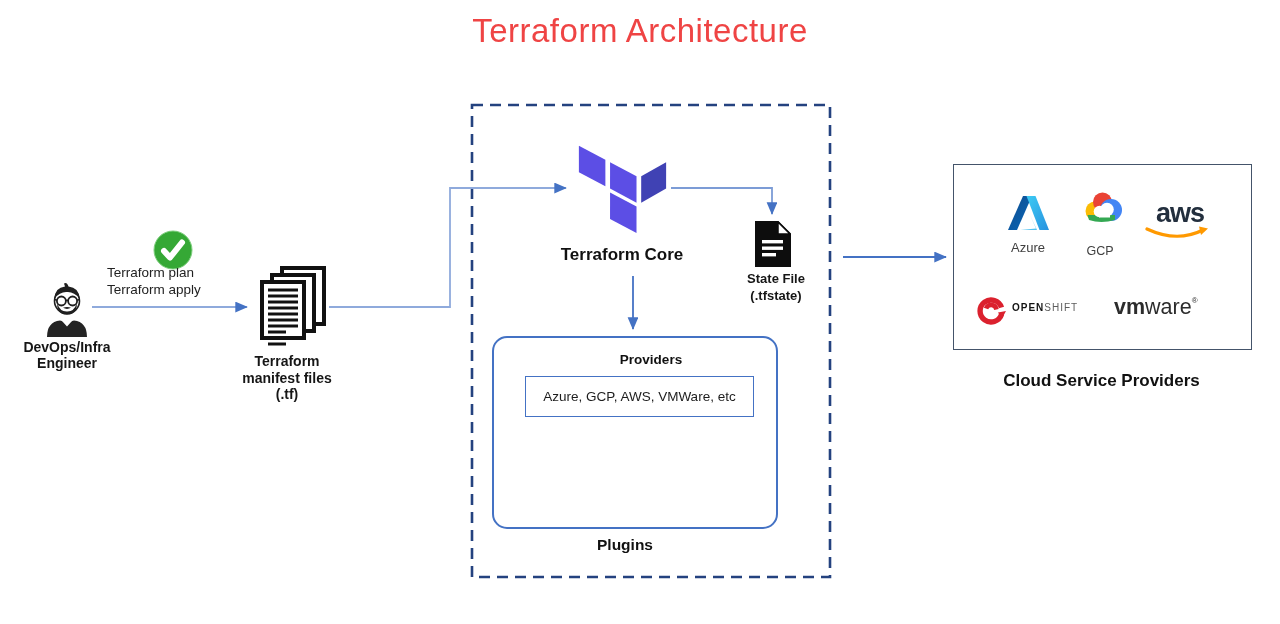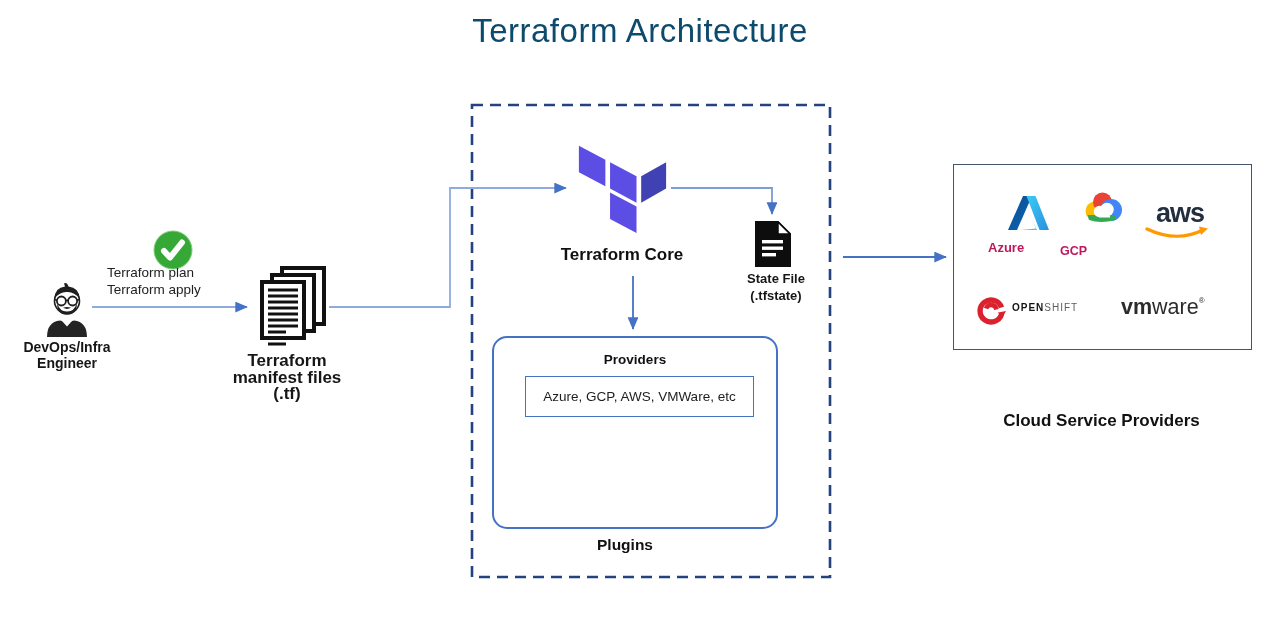--- a/index.html
+++ b/index.html
@@ -2,38 +2,38 @@
 <html><head>
 <meta charset="utf-8">
 <style>
   html,body{margin:0;padding:0;}
   body{
     width:1280px;height:624px;position:relative;background:#ffffff;
     font-family:"Liberation Sans","DejaVu Sans",sans-serif;color:#1a1a1a;overflow:hidden;
   }
   .abs{position:absolute;}
   .title{
-    left:0;right:0;top:12px;text-align:center;font-size:33px;font-weight:400;color:#0c4a6e;
+    left:0;right:0;top:12px;text-align:center;font-size:33px;font-weight:400;color:#ef4444;
     letter-spacing:.5px;
   }
   .lbl{font-weight:700;font-size:14px;line-height:15.5px;text-align:center;color:#161616;}
   .plain{font-weight:400;font-size:13.5px;line-height:17px;color:#222;}
   .big-lbl{font-weight:700;font-size:17px;color:#111;text-align:center;}
   
   .plugins-box{
     left:492px;top:336px;width:282px;height:189px;border:2px solid #4472C4;border-radius:15px;background:#fff;
   }
   .inner-box{
     position:absolute;border:1.6px solid #4472C4;background:#fff;display:flex;align-items:center;justify-content:center;
     font-size:13.5px;color:#1d1d1d;
   }
-  .inner-heading{position:absolute;width:100%;text-align:center;font-weight:700;font-size:13.5px;color:#111;}
+  .inner-heading{position:absolute;width:100%;text-align:center;font-weight:700;font-size:13.5px;color:#111;padding-left:16px;}
   
   .cloud-box{left:953px;top:164px;width:297px;height:184px;border:1.6px solid #44546A;background:#fff;}
-  .logo-lbl{font-weight:700;font-size:13px;color:#be185d;}
+  .logo-lbl{font-weight:400;font-size:13px;text-align:center;color:#404040;}
   .aws-word{font-weight:700;font-size:27px;letter-spacing:-1px;color:#232F3E;line-height:24px;}
   .os-word{font-size:10px;letter-spacing:1px;color:#141414;white-space:nowrap;}
   .os-word .light{font-weight:400;color:#5d5d5d;}
   .os-word .boldpart{font-weight:800;}
   .vm-word{font-size:21.5px;color:#2c2c2c;white-space:nowrap;}
   .vm-word .boldpart{font-weight:800;}
   .vm-word .reg{font-size:8px;vertical-align:top;position:relative;top:1px;}
   svg{display:block;}
 </style>
 </head>
@@ -98,21 +98,21 @@
     <line x1="15" y1="31" x2="45" y2="31"></line>
     <line x1="15" y1="37" x2="45" y2="37"></line>
     <line x1="15" y1="43" x2="45" y2="43"></line>
     <line x1="15" y1="49" x2="45" y2="49"></line>
     <line x1="15" y1="55" x2="45" y2="55"></line>
     <line x1="15" y1="61" x2="45" y2="61"></line>
     <line x1="15" y1="67" x2="33" y2="67"></line>
     <line x1="15" y1="79" x2="33" y2="79"></line>
   </g>
 </svg>
-<div class="abs lbl" style="left:228px;top:353px;width:118px;font-size:17px;line-height:16.5px;">
+<div class="abs lbl" style="left:228px;top:353px;width:118px;font-size:14px;line-height:16.5px;">
   <div>Terraform</div>
   <div>manifest files</div>
   <div>(.tf)</div>
 </div>
 
 <svg class="abs" style="left:578px;top:138px;" width="89" height="95" viewBox="0 0 112 122">
   <polygon points="0,10 34,28 34,62 0,44" fill="#5C4EE5"></polygon>
   <polygon points="40,31 74,49 74,83 40,65" fill="#5C4EE5"></polygon>
   <polygon points="80,49 112,31 112,65 80,83" fill="#4042B4"></polygon>
   <polygon points="40,70 74,88 74,122 40,104" fill="#5C4EE5"></polygon>
@@ -181,17 +181,17 @@
     <g fill="none" stroke="#DB212E" stroke-width="5.4">
       <path d="M 25.5,18.5 A 11,11 0 1 1 25.5,11.5"></path>
     </g>
     <polygon points="22,16.5 30,15 26,22.5" fill="#DB212E"></polygon>
     <rect x="12" y="11" width="7" height="8" fill="#ffffff" transform="rotate(20 15 15)"></rect>
     <path d="M 10,12.5 A 5.5,5.5 0 0 1 20.5,13.5" fill="none" stroke="#DB212E" stroke-width="4.6"></path>
   </svg>
   <div class="abs os-word" style="left:58px;top:137px;">
     <span class="boldpart">OPEN</span><span class="light">SHIFT</span>
   </div>
-  <div class="abs vm-word" style="left:160px;top:130px;margin-left:7px;">
+  <div class="abs vm-word" style="left:160px;top:130px;">
     <span class="boldpart">vm</span><span>ware</span><span class="reg">®</span>
   </div>
 </div>
-<div class="abs big-lbl" style="left:953px;top:371px;width:297px;margin-top:40px;">Cloud Service Providers</div>
+<div class="abs big-lbl" style="left:953px;top:371px;width:297px;">Cloud Service Providers</div>
 
 </body></html>

